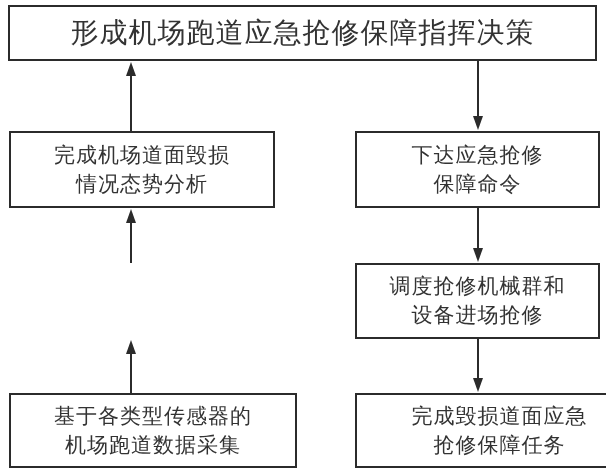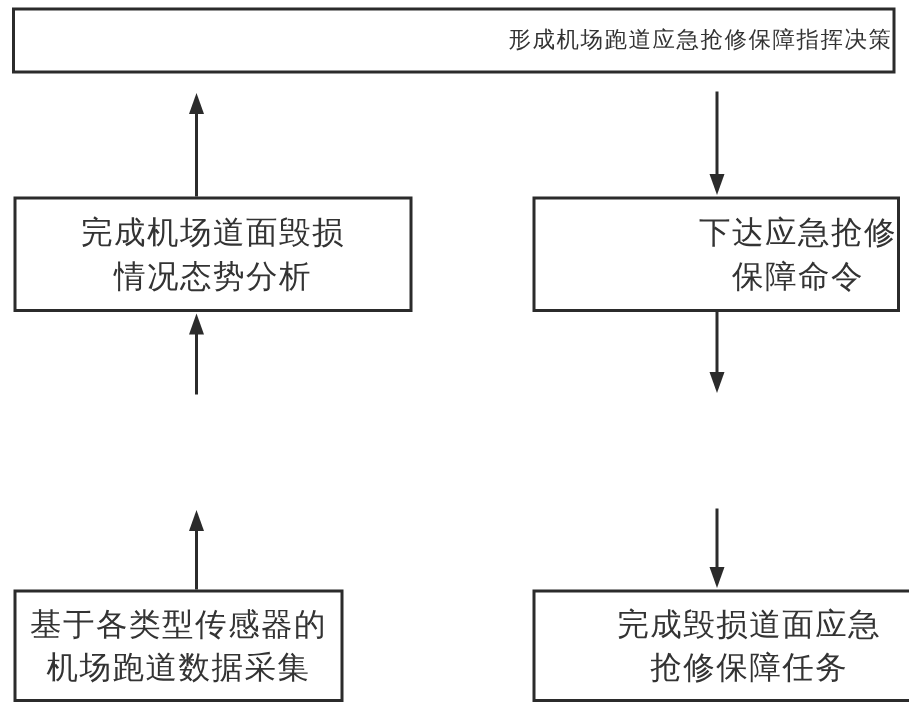--- a/index.html
+++ b/index.html
@@ -23,25 +23,25 @@
     color: #333333;
     display: flex;
     align-items: center;
     justify-content: center;
     text-align: center;
     font-size: 21px;
     line-height: 1.38;
     white-space: pre-line;
     letter-spacing: 1px;
   }
-  .node-top      { left: 8px;   top: 5px;   width: 589px; height: 44px; font-size: 15px; justify-content: flex-end; }
+  .node-top      { left: 8px;   top: 5px;   width: 589px; height: 56px; font-size: 28px; }
   .node-left-1   { left: 9px;   top: 131px; width: 266px; height: 77px; }
   .node-left-2   { left: 9px;   top: 263px; width: 246px; height: 76px; }
-  .node-left-3   { left: 9px;   top: 393px; width: 220px; height: 75px; }
-  .node-right-1  { left: 355px; top: 131px; width: 245px; height: 77px; justify-content: flex-end; }
+  .node-left-3   { left: 9px;   top: 393px; width: 288px; height: 75px; }
+  .node-right-1  { left: 355px; top: 131px; width: 245px; height: 77px; }
   .node-right-2  { left: 355px; top: 263px; width: 245px; height: 76px; }
   .node-right-3  { left: 355px; top: 393px; width: 289px; height: 75px; }
   .edges {
     position: absolute;
     left: 0; top: 0;
     width: 606px;
     height: 471px;
     pointer-events: none;
   }
   .edges line    { stroke: #2b2b2b; stroke-width: 2; }
@@ -65,20 +65,24 @@
   <div class="node node-left-3">
     <span>基于各类型传感器的
 机场跑道数据采集</span>
   </div>
 
   <div class="node node-right-1">
     <span>下达应急抢修
 保障命令</span>
   </div>
 
+  <div class="node node-right-2">
+    <span>调度抢修机械群和
+设备进场抢修</span>
+  </div>
 
   <div class="node node-right-3">
     <span>完成毁损道面应急
 抢修保障任务</span>
   </div>
 
   <svg class="edges" width="606" height="471" viewBox="0 0 606 471" xmlns="http://www.w3.org/2000/svg">
 
     <g>
       <line x1="131" y1="131" x2="131" y2="74"></line>

